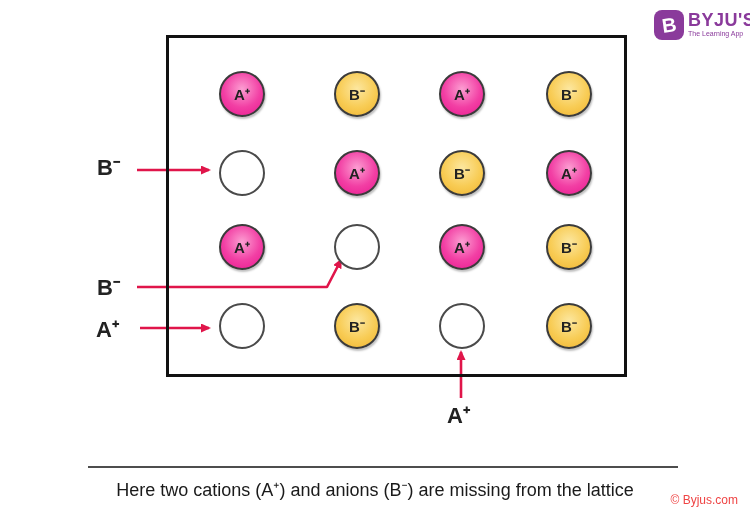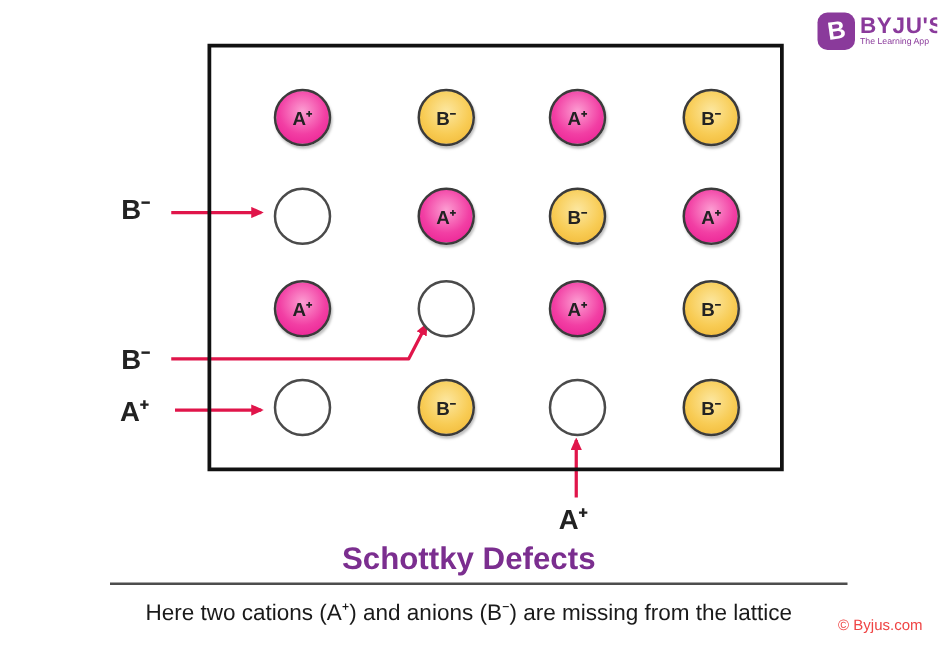--- a/index.html
+++ b/index.html
@@ -125,21 +125,20 @@
       <div class="site anion" style="left: 377px; top: 265px;">
         <span>B⁻</span>
       </div>
     </div>
 
   <div class="pointer-label" style="left:97px;top:151px;">B⁻</div>
   <div class="pointer-label" style="left:97px;top:271px;">B⁻</div>
   <div class="pointer-label" style="left:96px;top:313px;">A⁺</div>
   <div class="pointer-label" style="left:447px;top:399px;">A⁺</div>
 
-  <div class="fig-title">Schottky Defects</div>
   <div class="separator"></div>
   <div class="caption">Here two cations (A⁺) and anions (B⁻) are missing from the lattice</div>
   <div class="copyright">© Byjus.com</div>
 
   <div class="logo">
     <div class="logo-badge">
       <span>B</span>
     </div>
     <div class="logo-text">
       <div class="logo-name">BYJU'S</div>

